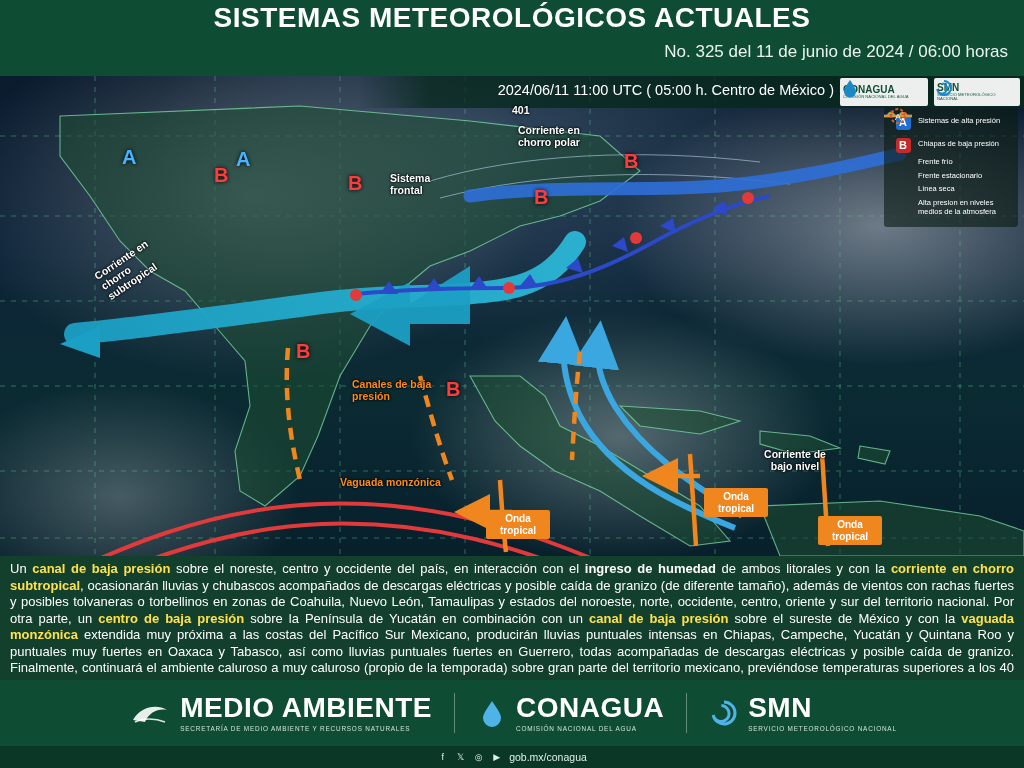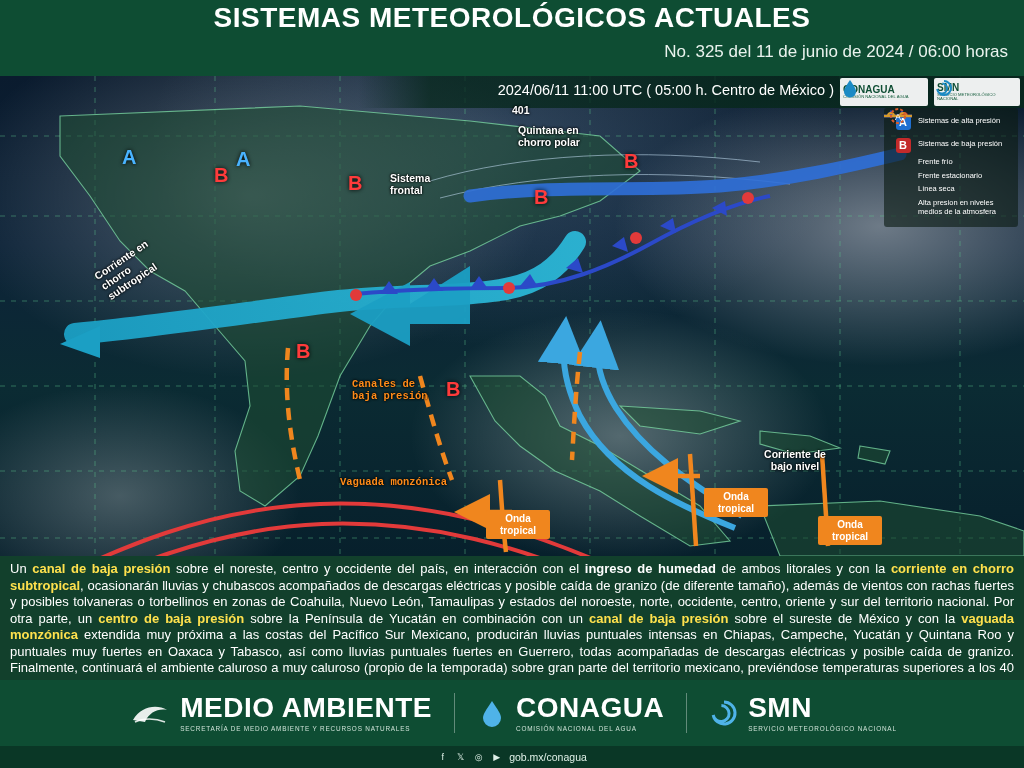--- a/index.html
+++ b/index.html
@@ -65,21 +65,21 @@
   .logo-smn{
     position:absolute;right:4px;top:2px;width:86px;height:28px;
     background:rgba(255,255,255,.93);border-radius:2px;
     display:flex;align-items:center;gap:3px;padding:0 3px;box-sizing:border-box;
   }
   .logo-name{font-size:10px;font-weight:bold;color:#0e4d33;line-height:1;}
   .logo-sub{font-size:4.2px;color:#135c3c;line-height:1.05;}
 
   
   .mlabel{position:absolute;color:#fff;font-size:10.5px;font-weight:bold;line-height:1.15;text-shadow:0 0 3px #000,0 0 2px #000;}
-  .mlabel.org{color:#ff8c1a;font-family:Liberation Mono, monospace;}
+  .mlabel.org{color:#ff8c1a;}
   .bigA{position:absolute;color:#49b3ff;font-weight:bold;font-size:20px;text-shadow:0 0 4px #000;}
   .bigB{position:absolute;color:#ff3b3b;font-weight:bold;font-size:20px;text-shadow:0 0 4px #000;}
   .onda{
     position:absolute;background:#f0861e;color:#fff;font-size:10px;font-weight:bold;
     text-align:center;padding:3px 5px;border-radius:2px;line-height:1.15;
   }
 
   
   .textblock{
     position:absolute;left:0;top:556px;width:1024px;height:124px;
@@ -252,21 +252,21 @@
       </div>
     </div>
 
     <div class="legend">
       <div class="legend-row">
         <span class="legend-sym"><span class="sq" style="background:#1f6fd0">A</span></span>
         <span class="legend-txt">Sistemas de alta presión</span>
       </div>
       <div class="legend-row">
         <span class="legend-sym"><span class="sq" style="background:#c42a2a">B</span></span>
-        <span class="legend-txt">Sistemas de baja presión</span>
+        <span class="legend-txt">Chiapas de baja presión</span>
       </div>
       <div class="legend-row">
         <span class="legend-sym">
           <svg width="28" height="11" viewBox="0 0 28 11">
               <line x1="0" y1="8" x2="28" y2="8" stroke="#2b49c8" stroke-width="2.5"></line>
               <path d="M3,8 l4,-6 l4,6 z M14,8 l4,-6 l4,6 z" fill="#2b49c8"></path>
             </svg>
         </span>
         <span class="legend-txt">Frente frío</span>
       </div>
@@ -302,21 +302,21 @@
 
     <div class="bigA" style="left:122px;top:70px;">A</div>
     <div class="bigA" style="left:236px;top:72px;">A</div>
     <div class="bigB" style="left:214px;top:88px;">B</div>
     <div class="bigB" style="left:348px;top:96px;">B</div>
     <div class="bigB" style="left:534px;top:110px;">B</div>
     <div class="bigB" style="left:624px;top:74px;">B</div>
     <div class="bigB" style="left:296px;top:264px;">B</div>
     <div class="bigB" style="left:446px;top:302px;">B</div>
 
-    <div class="mlabel" style="left:518px;top:48px;width:96px;">Quintana en chorro polar</div>
+    <div class="mlabel" style="left:518px;top:48px;width:96px;">Corriente en chorro polar</div>
     <div class="mlabel" style="left:390px;top:96px;width:72px;">Sistema frontal</div>
     <div class="mlabel" style="left:92px;top:196px;width:84px;transform:rotate(-34deg);transform-origin:left top;">Corriente en chorro subtropical</div>
     <div class="mlabel org" style="left:352px;top:302px;width:86px;">Canales de baja presión</div>
     <div class="mlabel org" style="left:340px;top:400px;width:128px;">Vaguada monzónica</div>
     <div class="mlabel" style="left:752px;top:372px;width:86px;text-align:center;">Corriente de bajo nivel</div>
     <div class="mlabel" style="left:512px;top:28px;">401</div>
 
     <div class="onda" style="left:486px;top:434px;width:54px;">Onda tropical</div>
     <div class="onda" style="left:704px;top:412px;width:54px;">Onda tropical</div>
     <div class="onda" style="left:818px;top:440px;width:54px;">Onda tropical</div>

